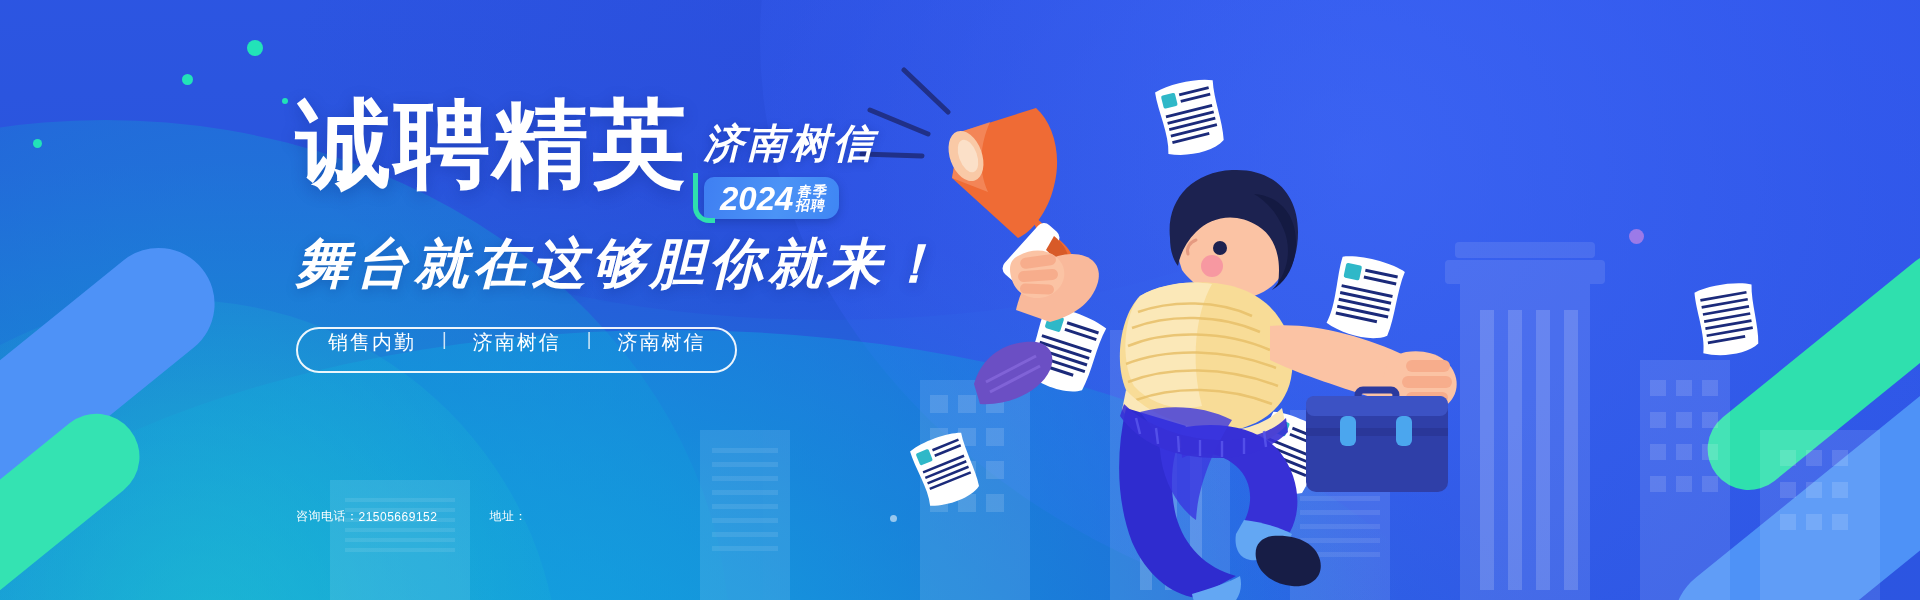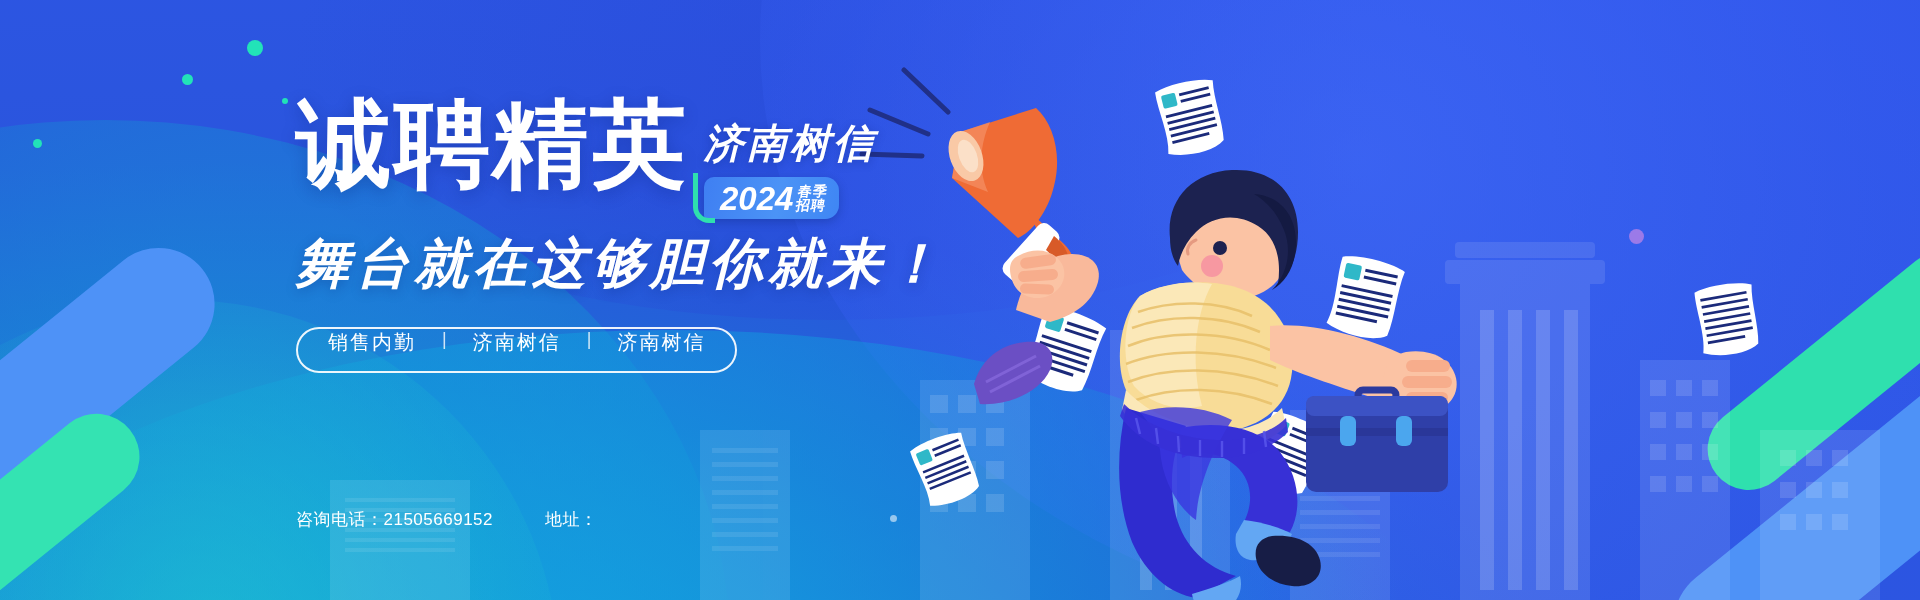--- a/index.html
+++ b/index.html
@@ -87,21 +87,21 @@
 
   .tags{
     margin-top:26px;display:inline-flex;align-items:flex-start;justify-content:center;
     height:46px;padding:0 30px;border:2px solid rgba(255,255,255,.92);border-radius:999px;
   }
   .tags .tag{font-size:20px;color:#ffffff;letter-spacing:2px;white-space:nowrap;}
   .tags .sep{color:rgba(255,255,255,.8);margin:0 26px;font-size:18px;}
 
   .contact{
     position:absolute;left:296px;top:508px;display:flex;align-items:center;
-    font-size:17px;color:#ffffff;letter-spacing:.5px;white-space:nowrap;
+    font-size:12px;color:#ffffff;letter-spacing:.5px;white-space:nowrap;
   }
   .contact .addr{margin-left:52px;}
 
   
   .hero{position:absolute;left:840px;top:60px;width:700px;height:540px;}
   .papers{position:absolute;inset:0;pointer-events:none;}
 </style>
 </head>
 <body>
 

